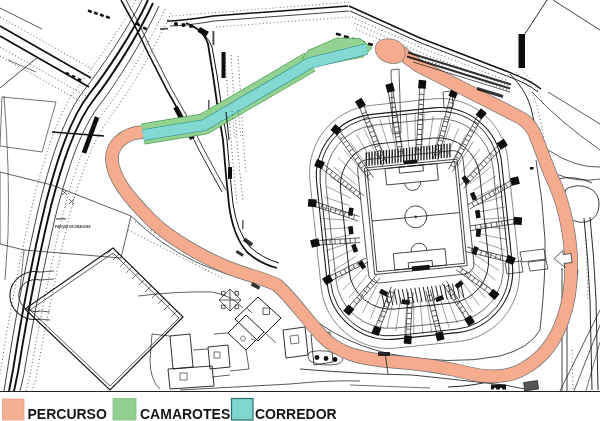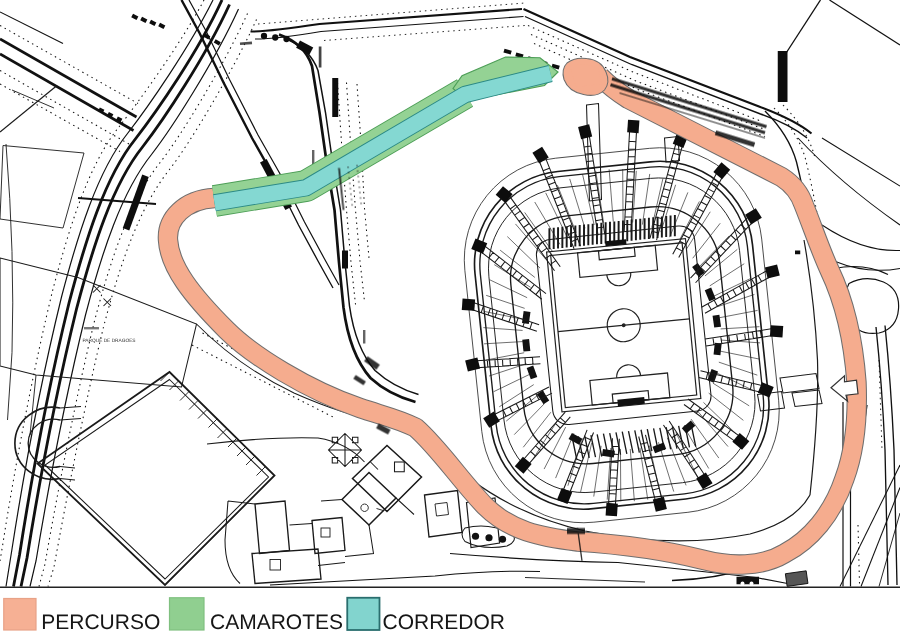--- a/index.html
+++ b/index.html
@@ -1,15 +1,15 @@
 <!DOCTYPE html>
 <html><head><meta charset="utf-8">
 <style>
 html,body{margin:0;padding:0;background:#fff;}
-#map{position:relative;width:600px;height:421px;overflow:hidden;}
+#map{position:relative;width:600px;height:421px;overflow:hidden;font-weight:bold;}
 </style></head><body>
 <div id="map">
 <svg width="600" height="421" viewBox="0 0 600 421">
 <rect width="600" height="421" fill="#ffffff"></rect>
 <g fill="none" stroke="#111">
 
 <path d="M 0,8 L 42,29" stroke-width="0.7"></path>
 <path d="M 0,26 L 91,78" stroke-width="1.8"></path>
 <path d="M 0,36 L 89,87" stroke-width="1.8"></path>
 <path d="M 0,17 L 92,69" stroke-width="0.7" stroke-dasharray="1 2.5"></path>

